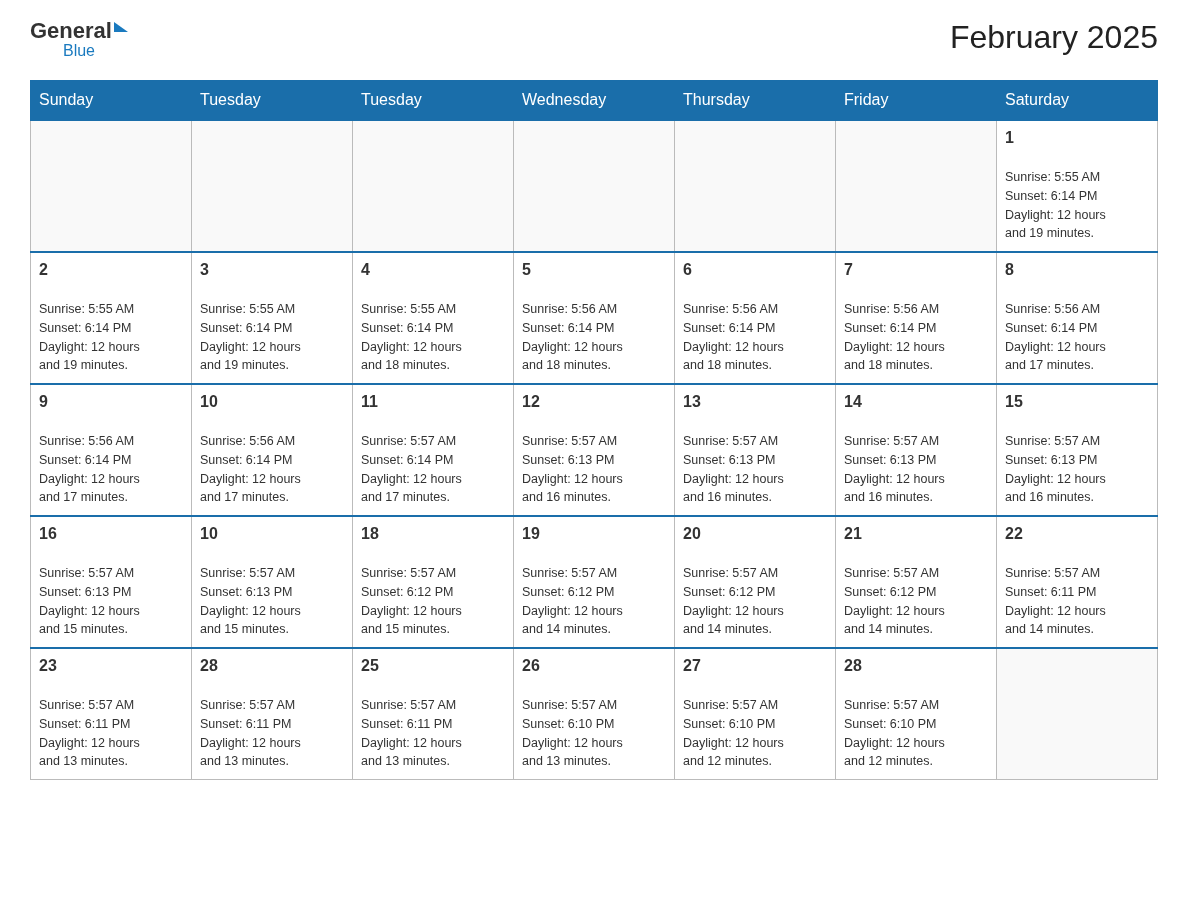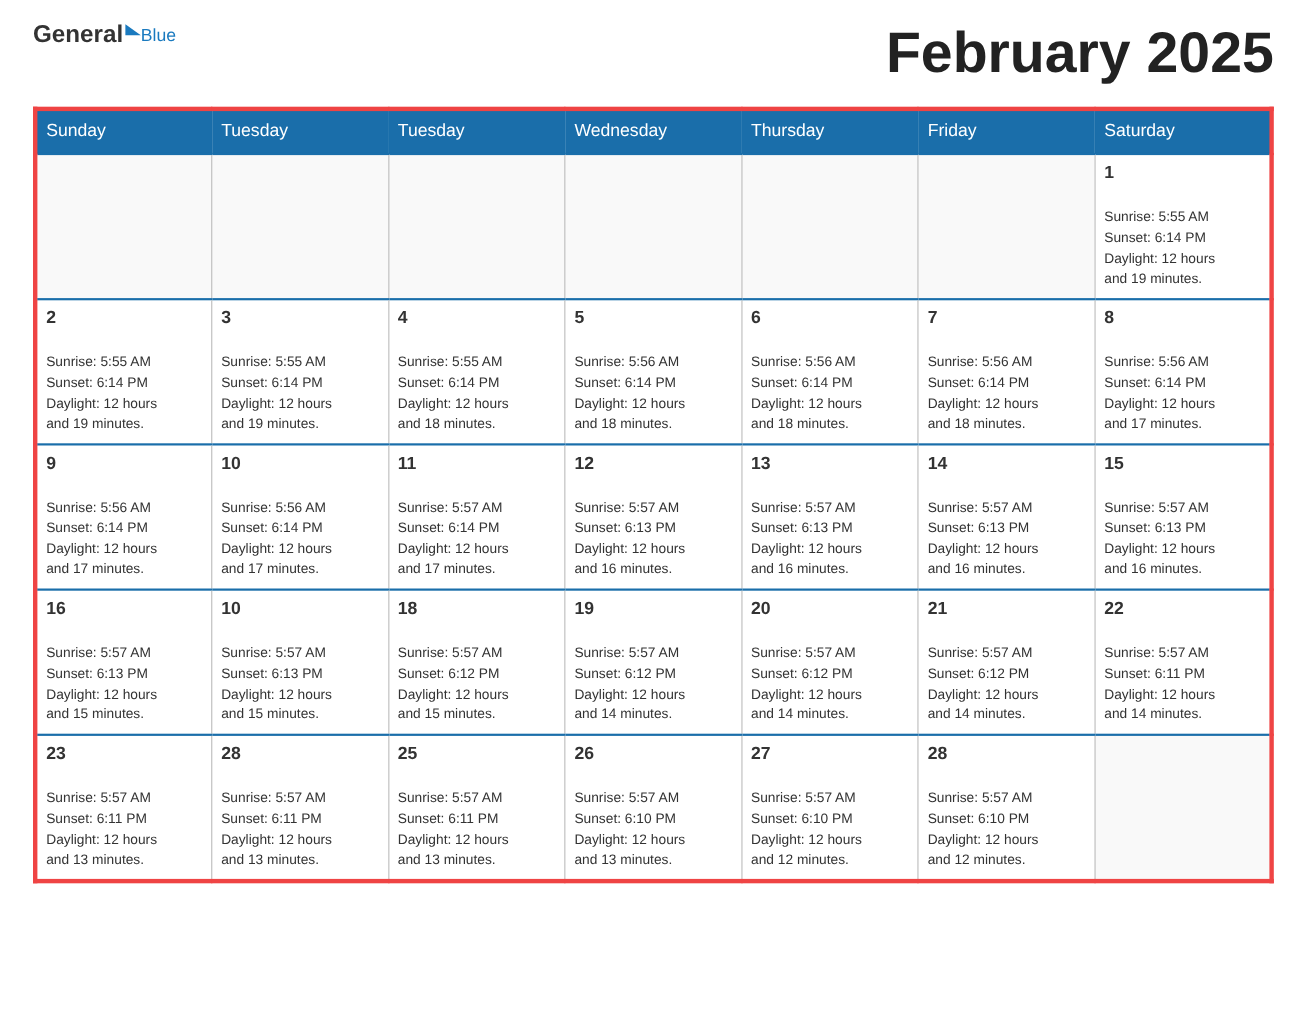--- a/index.html
+++ b/index.html
@@ -11,42 +11,42 @@
       min-height: 918px;
     }
     .header {
       display: flex;
       justify-content: space-between;
       align-items: flex-start;
       margin-bottom: 20px;
     }
     .logo {
       display: flex;
-      flex-direction: row;
-      align-items: flex-end;
+      flex-direction: column;
+      align-items: center;
     }
     .title-section {
       text-align: right;
     }
     .month-title {
-      font-size: 52px;
-      font-weight: bold;
+      font-size: 32px;
+      font-weight: normal;
       color: #222;
       line-height: 1.1;
       text-align: center;
     }
     .location {
       font-size: 20px;
       color: #444;
       margin-top: 4px;
     }
     .calendar {
       width: 100%;
       border-collapse: collapse;
-      border: 4px solid #ef4444;
+      border: 1px solid #ef4444;
     }
     .calendar th {
       background-color: #1a6eaa;
       color: #fff;
       padding: 10px 8px;
       text-align: left;
       font-size: 16px;
       font-weight: normal;
       border: 1px solid #1a6eaa;
     }

